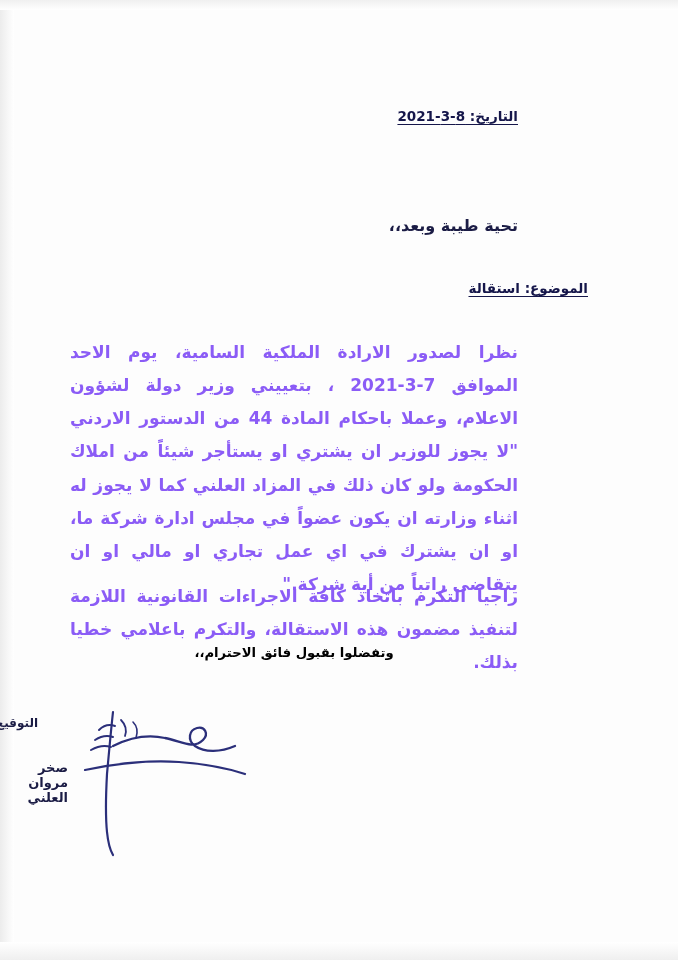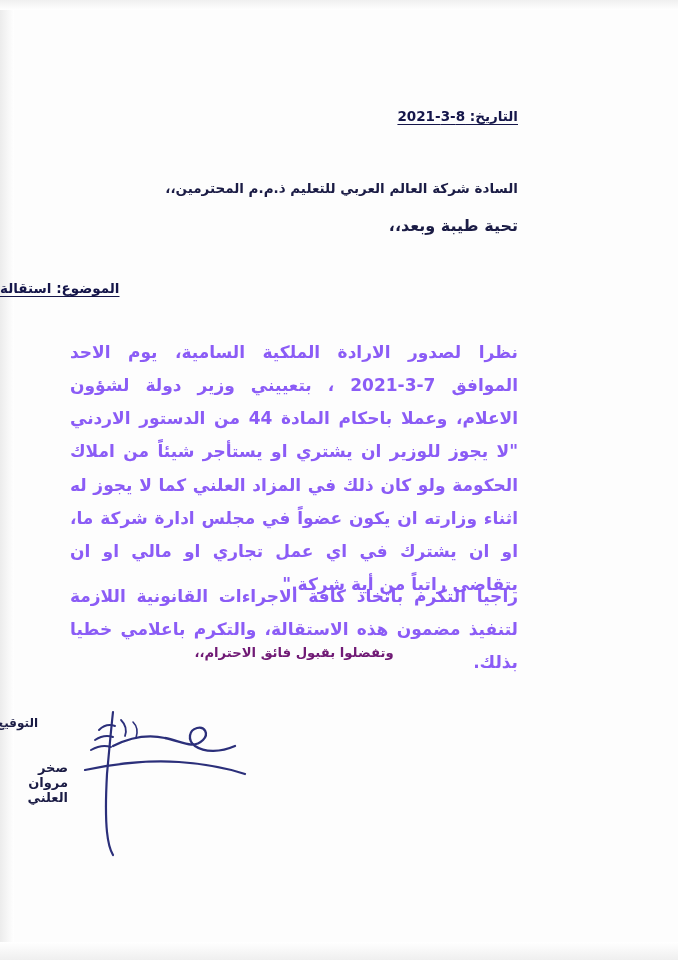--- a/index.html
+++ b/index.html
@@ -84,21 +84,21 @@
     font-size: 16px;
     font-weight: 600;
     color: #1b1c45;
   }
 
   .subject {
     position: absolute;
     top: 280px;
     right: 0;
     left: 0;
-    text-align: left;
+    text-align: right;
     font-size: 13.5px;
     font-weight: 700;
     text-decoration: underline;
     text-underline-offset: 3px;
     color: #15164a;
   }
 
   .para {
     position: absolute;
     right: 70px;
@@ -114,21 +114,21 @@
   .para-2 { top: 473px; }
   .para-3 { top: 580px; }
 
   .closing {
     position: absolute;
     top: 645px;
     right: 0; left: 0;
     text-align: center;
     font-size: 13.2px;
     font-weight: 600;
-    color: #701a75;
+    color: #000000;
   }
 
   .sig-label {
     position: absolute;
     top: 716px;
     right: 550px;
     font-size: 12px;
     font-weight: 600;
     color: #1b1c45;
   }
@@ -156,21 +156,20 @@
 
 <div class="page">
   <div class="scan-edge-left"></div>
   <div class="scan-edge-top"></div>
   <div class="scan-edge-bottom"></div>
 
   <div class="content">
 
     <div class="line date">التاريخ: 8-3-2021</div>
 
-    <div class="line recipient">السادة شركة العالم العربي للتعليم ذ.م.م المحترمين،،</div>
 
     <div class="line greeting">تحية طيبة وبعد،،</div>
 
     <div class="line subject">الموضوع: استقالة</div>
 
     <div class="line para para-1">نظرا لصدور الارادة الملكية السامية، يوم الاحد الموافق 7-3-2021 ، بتعييني وزير دولة لشؤون الاعلام، وعملا باحكام المادة 44 من الدستور الاردني "لا يجوز للوزير ان يشتري او يستأجر شيئاً من املاك الحكومة ولو كان ذلك في المزاد العلني كما لا يجوز له اثناء وزارته ان يكون عضواً في مجلس ادارة شركة ما، او ان يشترك في اي عمل تجاري او مالي او ان يتقاضى راتباً من أية شركة."</div>
 
 
     <div class="line para para-3">راجيا التكرم باتخاذ كافة الاجراءات القانونية اللازمة لتنفيذ مضمون هذه الاستقالة، والتكرم باعلامي خطيا بذلك.</div>
 

